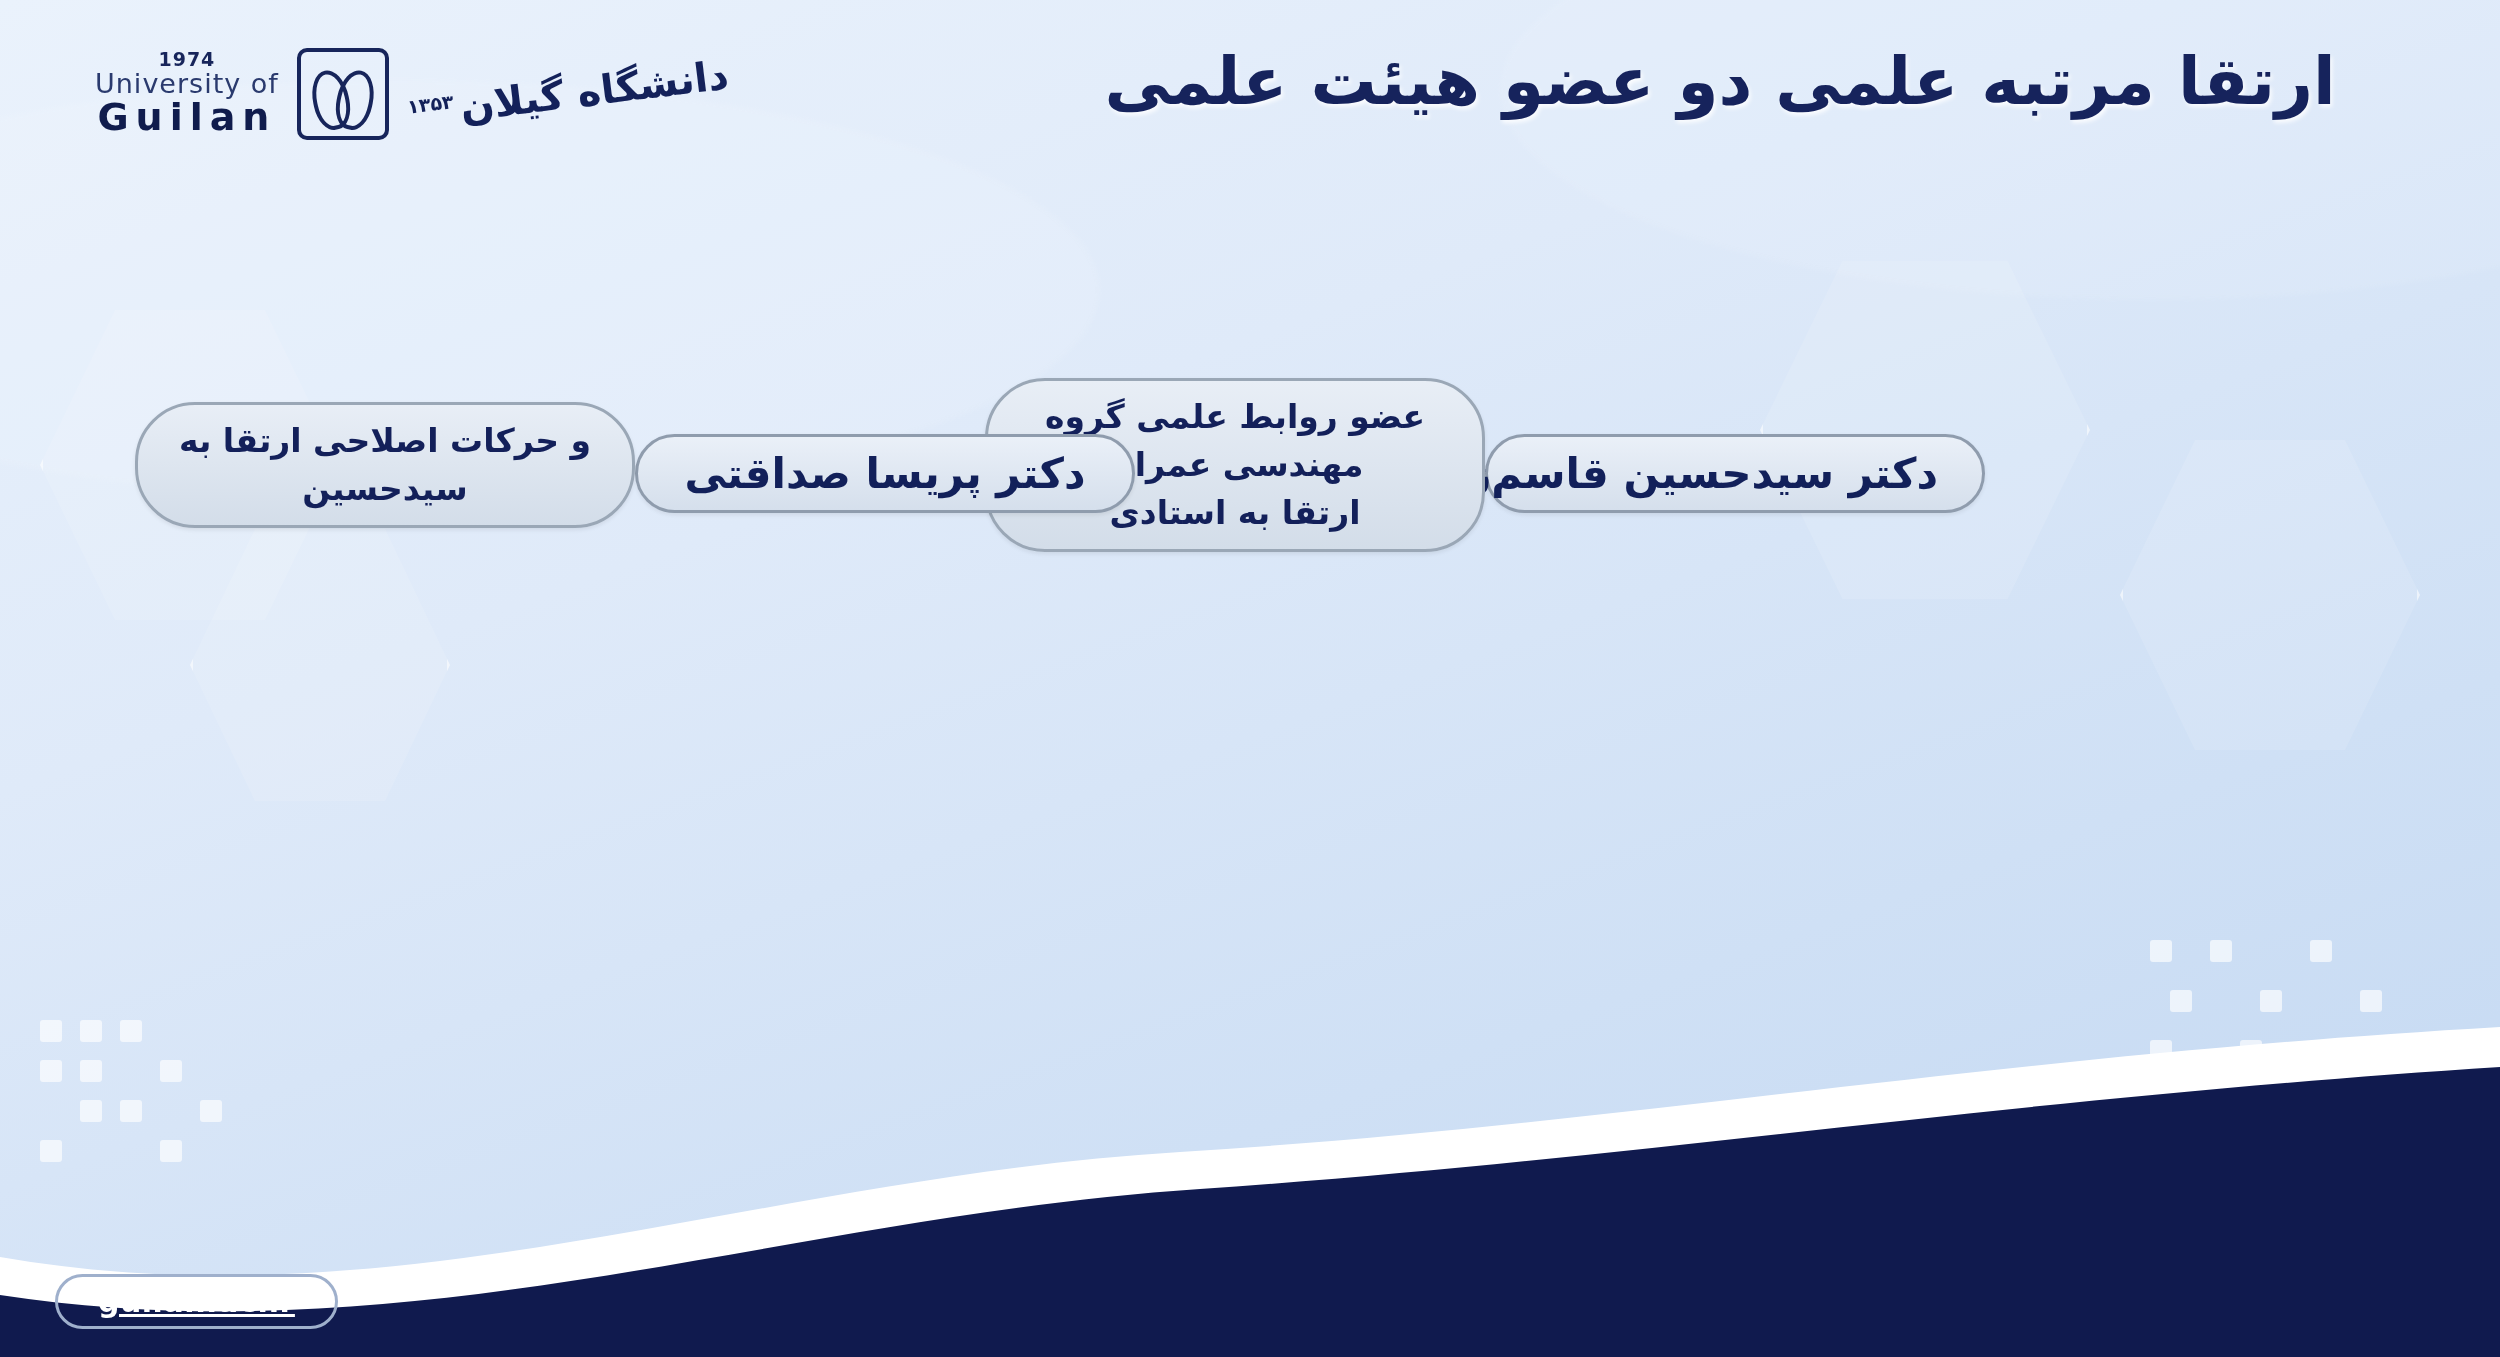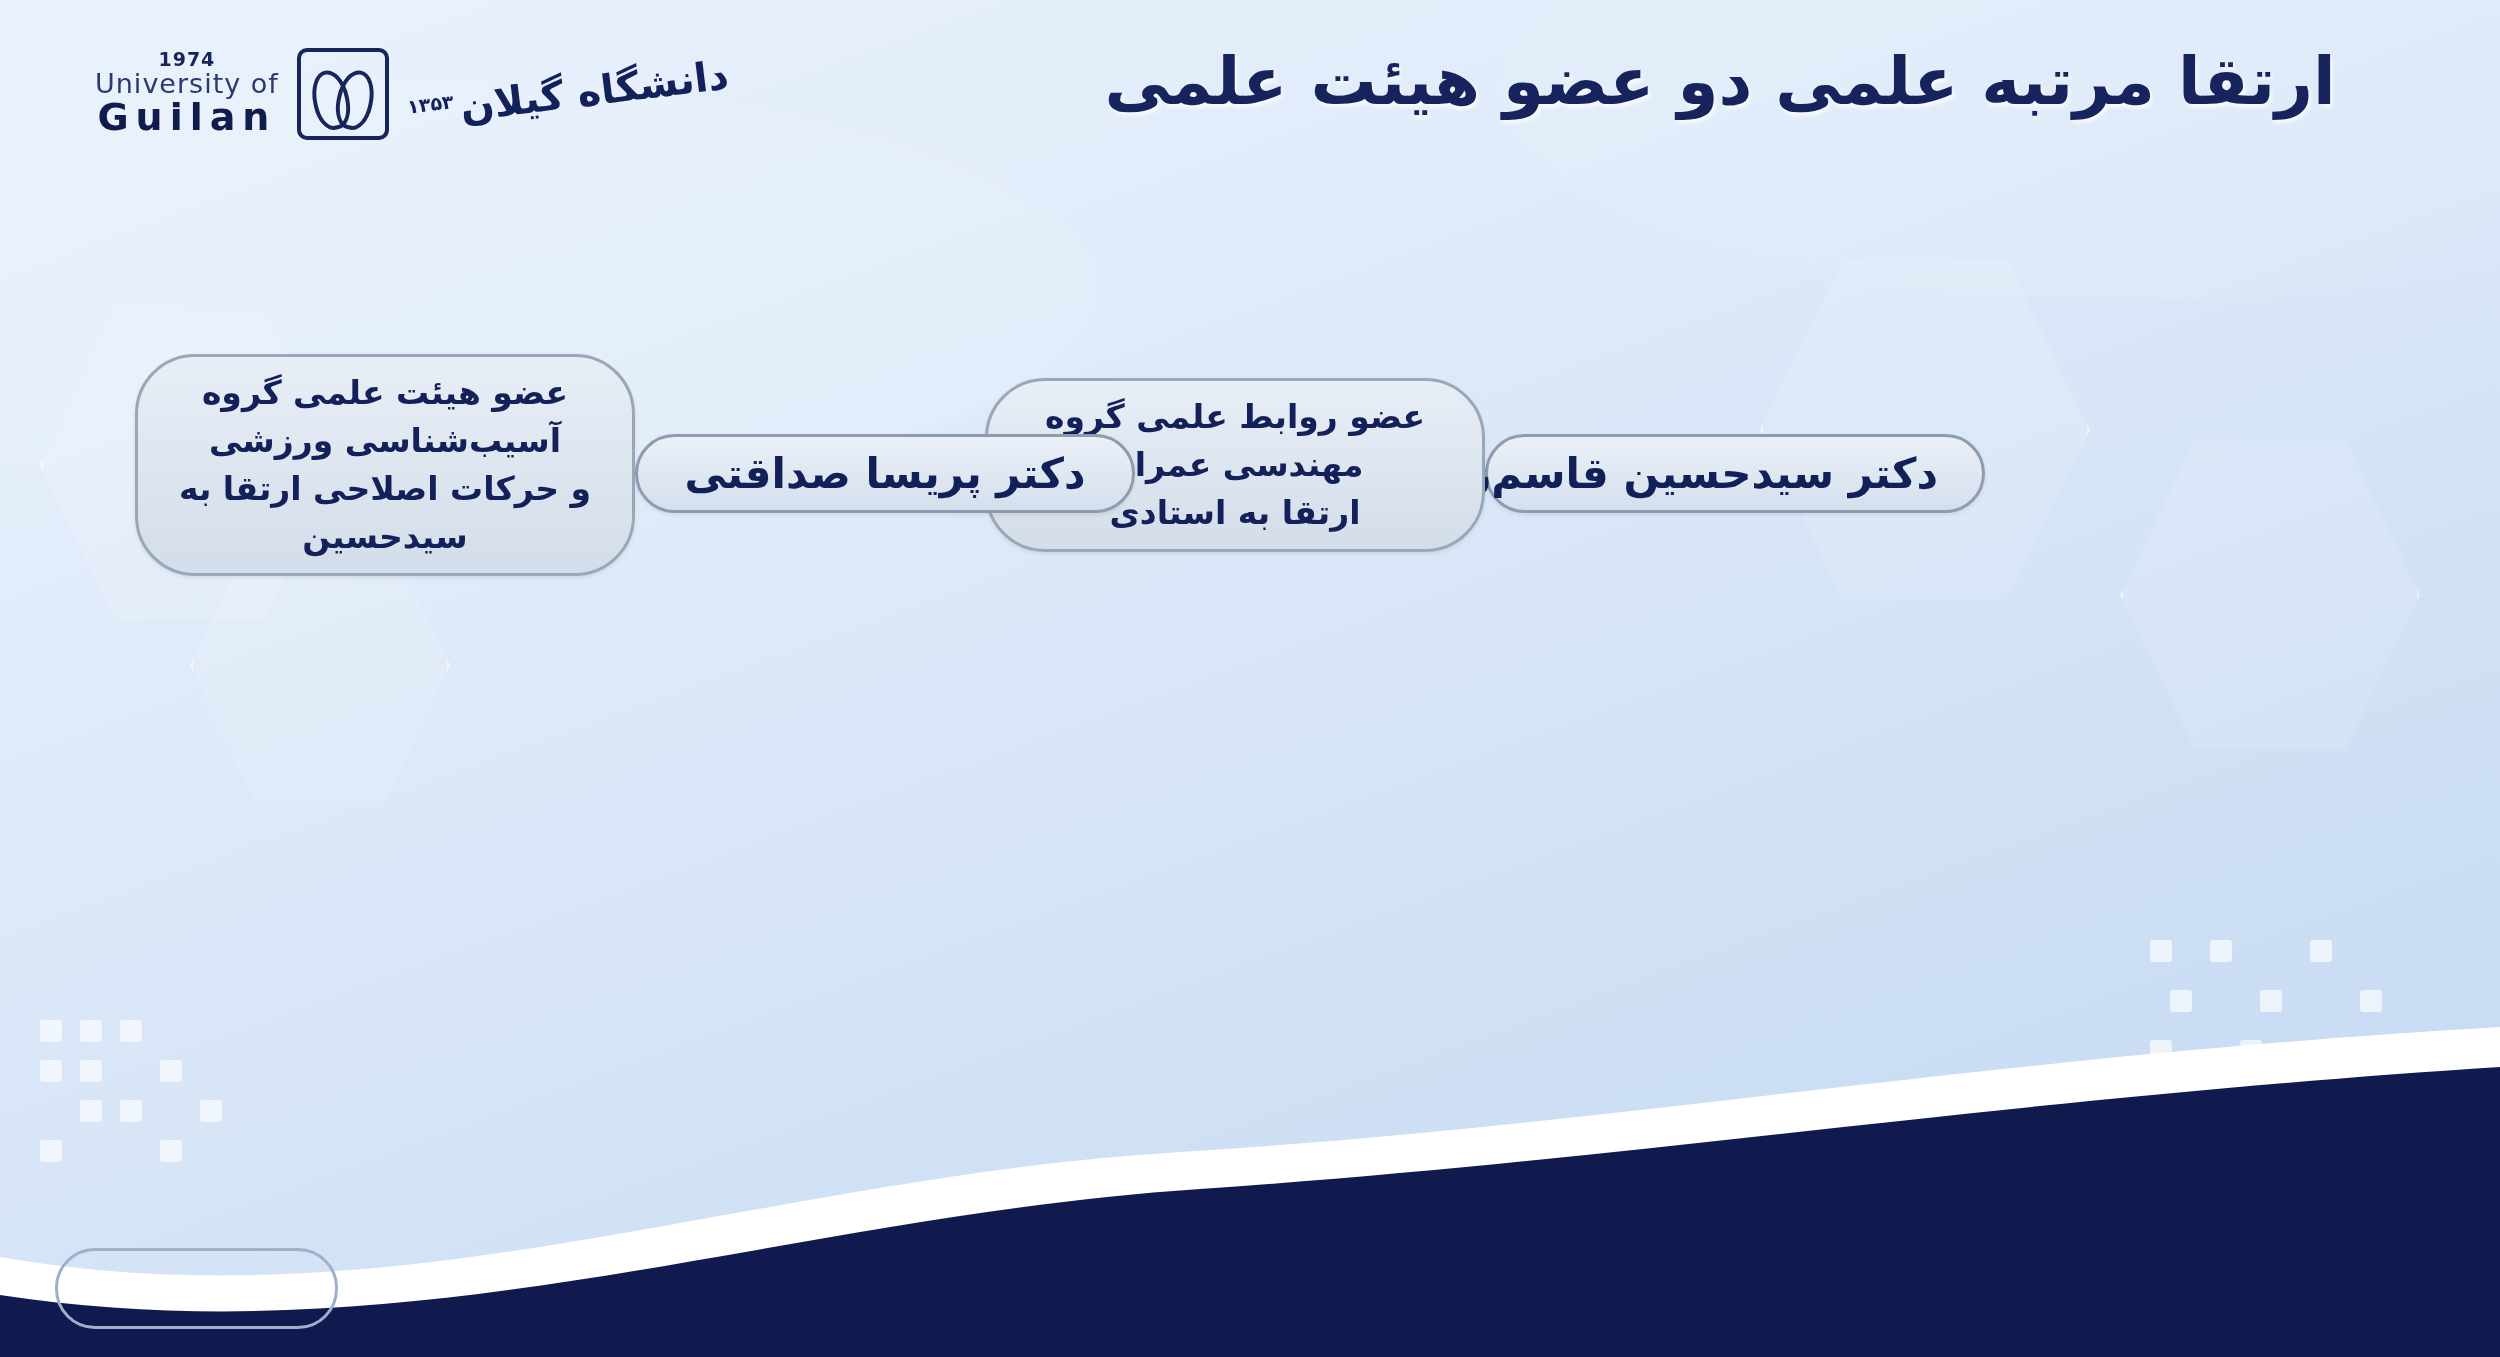--- a/index.html
+++ b/index.html
@@ -232,28 +232,29 @@
     text-align: center;
     box-shadow: 0 2px 4px rgba(0,0,0,0.08);
   }
   .role-pill span { display: block; }
 
   
   .wave { position: absolute; left: 0; bottom: 0; width: 2500px; }
   .site-pill {
     position: absolute;
     bottom: 28px; left: 55px;
-    padding: 20px 40px;
+    padding: 7px 40px;
     border: 3px solid #9fb0cc;
     border-radius: 40px;
     color: #ffffff;
     font-size: 30px;
     font-weight: bold;
     letter-spacing: 0.5px;
     direction: ltr;
+    text-decoration: underline;
   }
   .pr-pill {
     position: absolute;
     bottom: 26px; right: 55px;
     padding: 10px 44px;
     border: 3px solid #9fb0cc;
     border-radius: 40px;
     color: #ffffff;
     font-size: 32px;
     font-weight: bold;
@@ -356,21 +357,20 @@
             <div class="p1-eye l"></div>
               <div class="p1-eye r"></div>
             <div class="p1-mouth"></div>
             <div class="p1-scarf"></div>
             <div class="p1-coat"></div>
           </div>
         </div>
       </div>
       <div class="name-pill">دکتر پریسا صداقتی</div>
       <div class="role-pill">
-        <span>عضو هیئت علمی گروه آسیب‌شناسی ورزشی</span>
         <span>و حرکات اصلاحی  ارتقا به سیدحسین</span>
       </div>
     </div>
 
   </div>
 
   <svg class="wave" viewBox="0 0 2500 330" width="2500" height="330" preserveAspectRatio="none">
     <path d="M0,230 C400,300 760,150 1180,125 C1620,98 1980,30 2500,0 L2500,330 L0,330 Z" fill="#ffffff"></path>
     <path d="M0,268 C420,332 780,190 1200,162 C1640,132 2000,72 2500,40 L2500,330 L0,330 Z" fill="#101a4e"></path>
   </svg>

